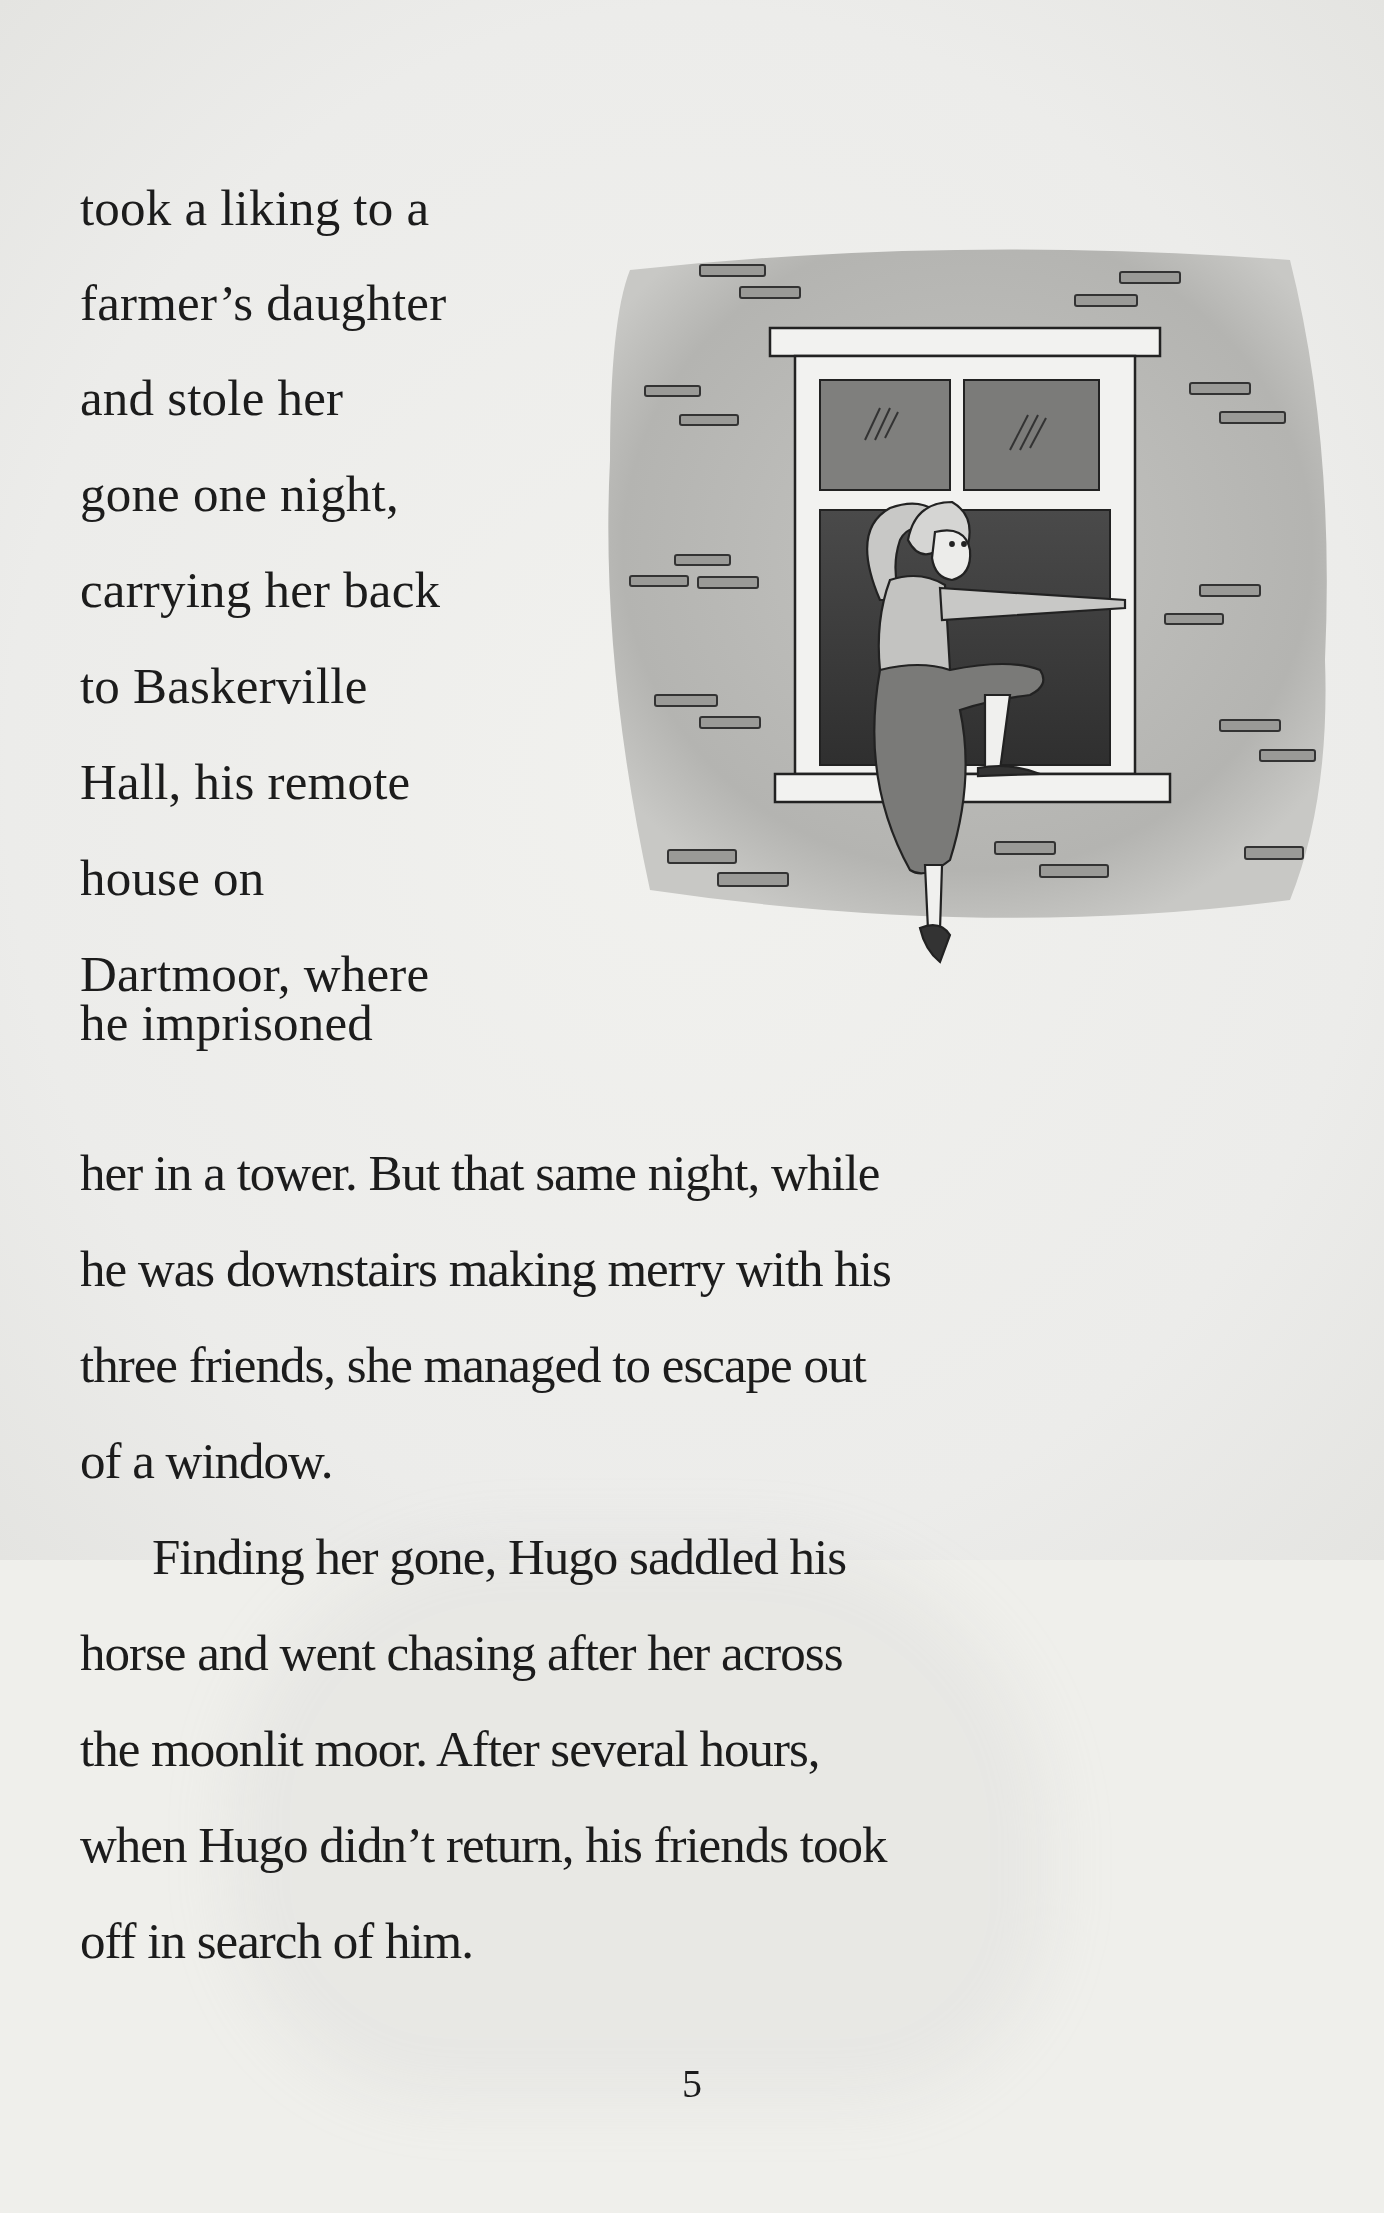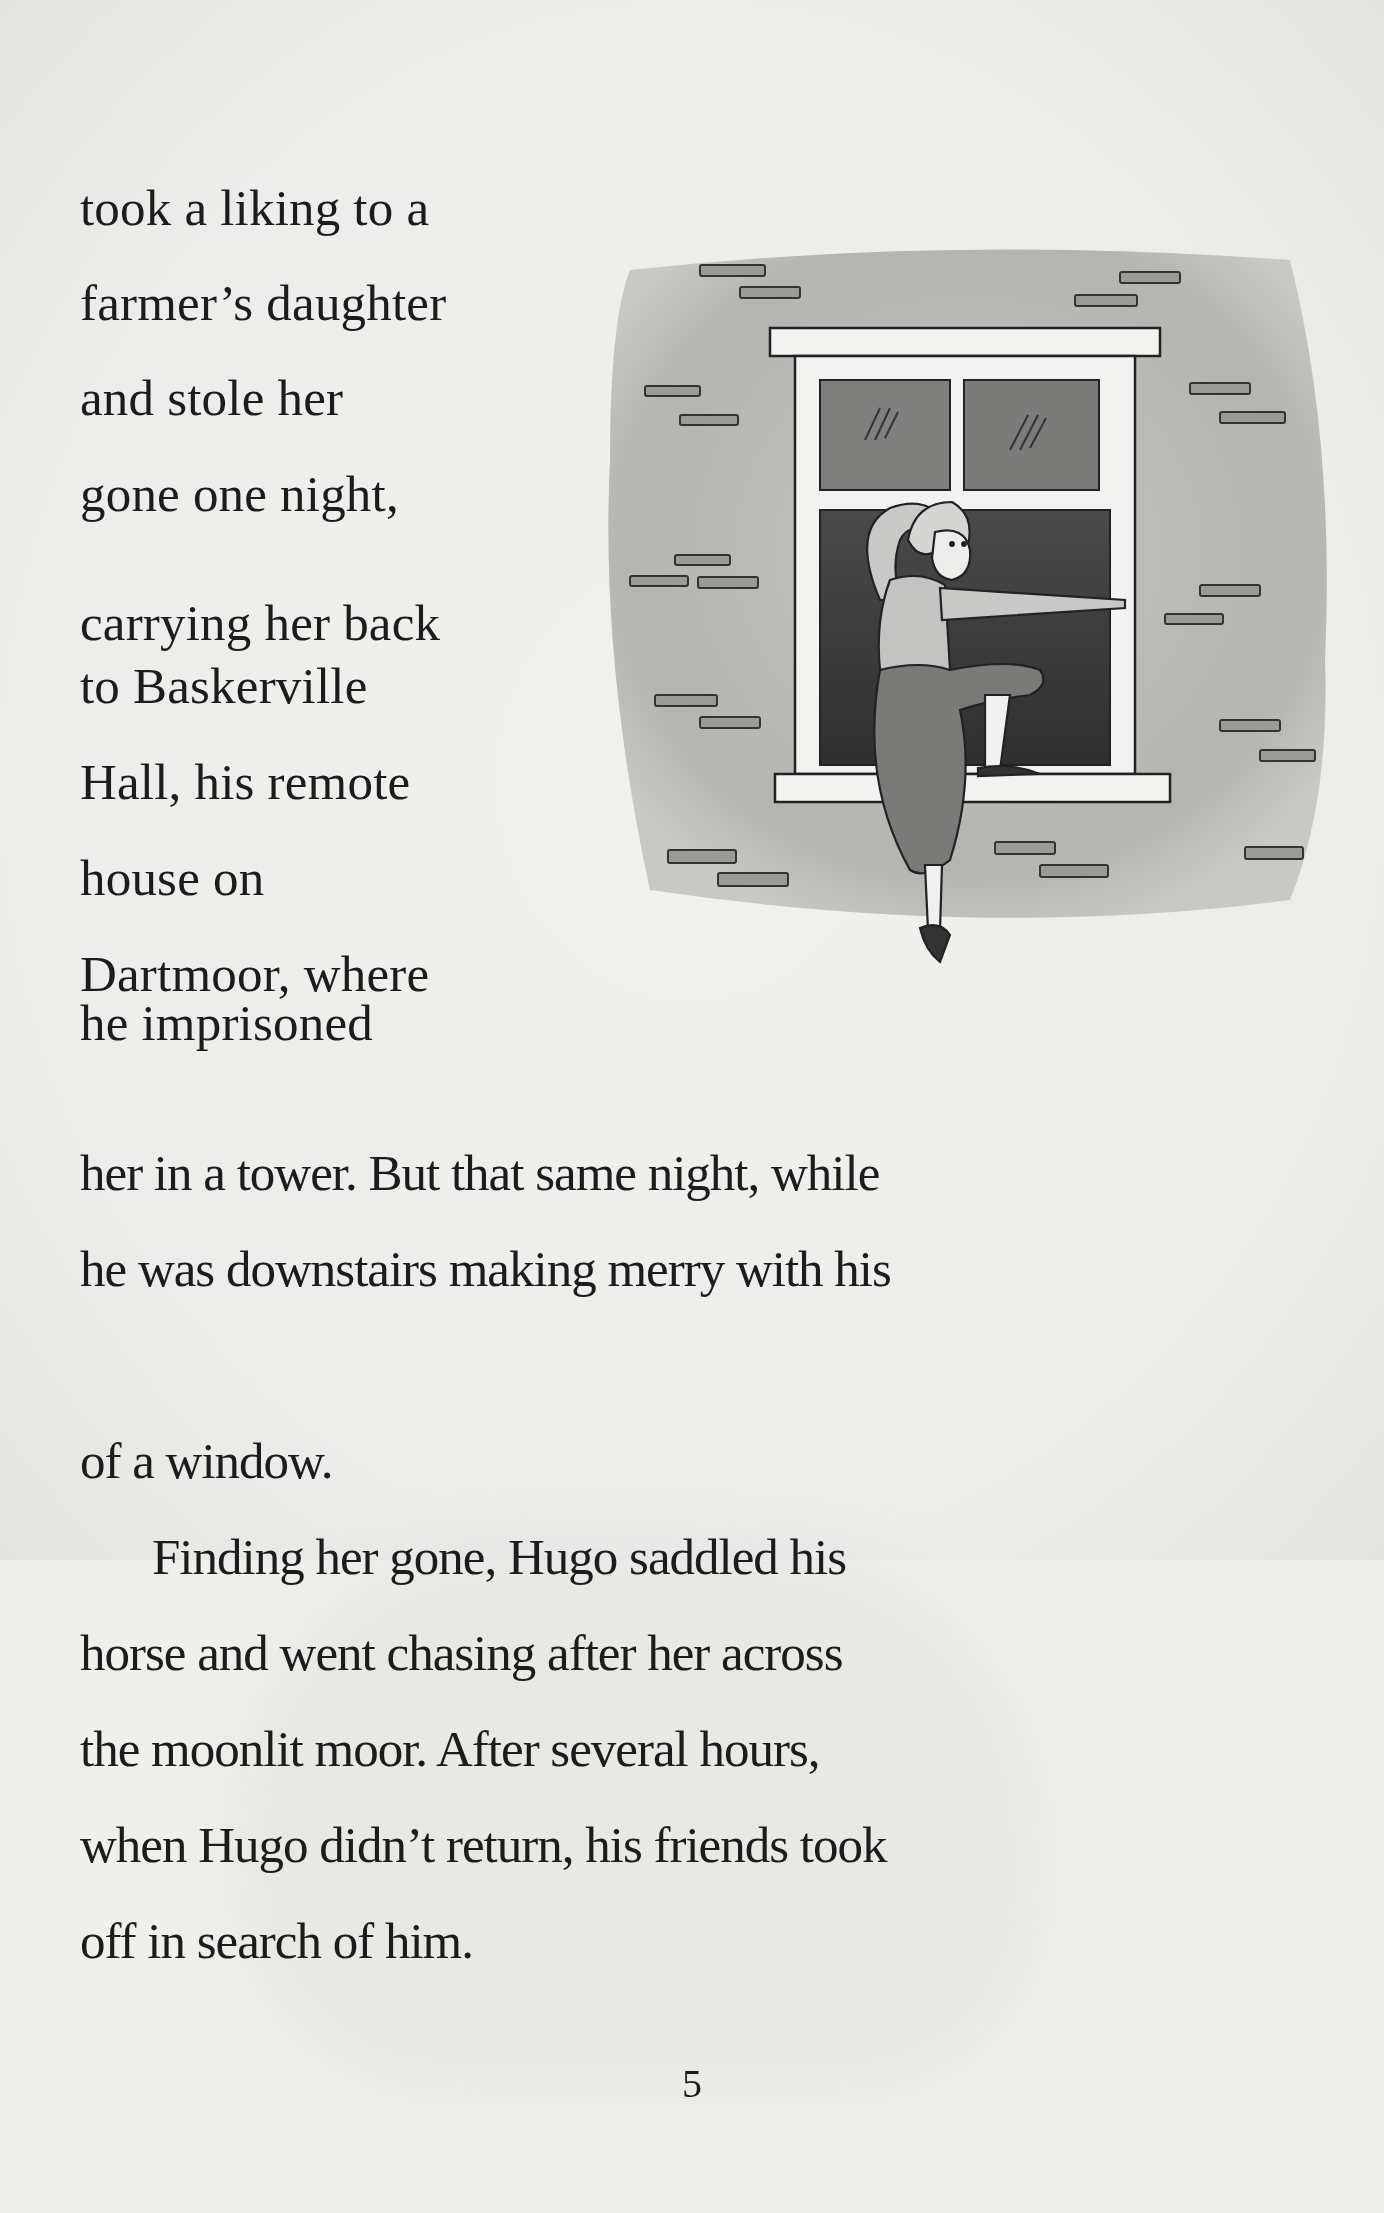--- a/index.html
+++ b/index.html
@@ -38,29 +38,30 @@
 </head>
 <body>
 
 <div class="page">
   <div class="ghost"></div>
 
   <div class="line" style="top:183px">took a liking to a</div>
   <div class="line" style="top:278px">farmer’s daughter</div>
   <div class="line" style="top:373px">and stole her</div>
   <div class="line" style="top:469px">gone one night,</div>
-  <div class="line" style="top:598px">carrying her back</div>
+  <div class="line" style="top:565px">carrying her back</div>
   <div class="line" style="top:661px">to Baskerville</div>
   <div class="line" style="top:757px">Hall, his remote</div>
   <div class="line" style="top:853px">house on</div>
   <div class="line" style="top:949px">Dartmoor, where</div>
   <div class="line" style="top:998px">he imprisoned</div>
 
   <div class="line narrow" style="top:1148px">her in a tower. But that same night, while</div>
   <div class="line narrow" style="top:1244px">he was downstairs making merry with his</div>
+  <div class="line narrow" style="top:1340px">three friends, she managed to escape out</div>
   <div class="line narrow" style="top:1436px">of a window.</div>
 
   <div class="line narrow indent" style="top:1532px">Finding her gone, Hugo saddled his</div>
   <div class="line narrow" style="top:1628px">horse and went chasing after her across</div>
   <div class="line narrow" style="top:1724px">the moonlit moor. After several hours,</div>
   <div class="line narrow" style="top:1820px">when Hugo didn’t return, his friends took</div>
   <div class="line narrow" style="top:1916px">off in search of him.</div>
 
   <svg class="illustration" viewBox="0 0 750 760">
     <defs>

